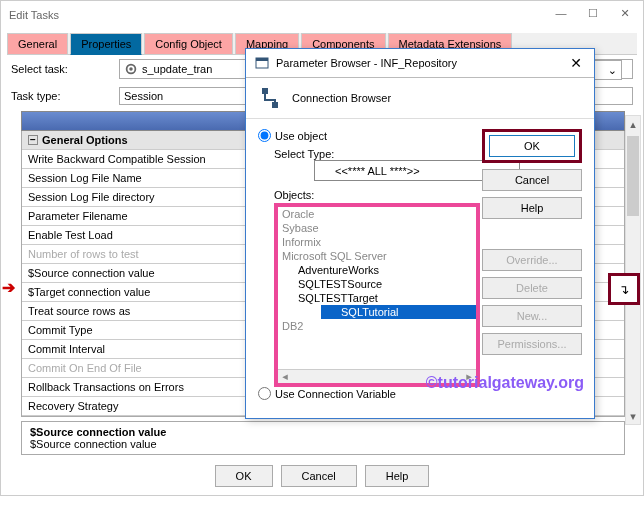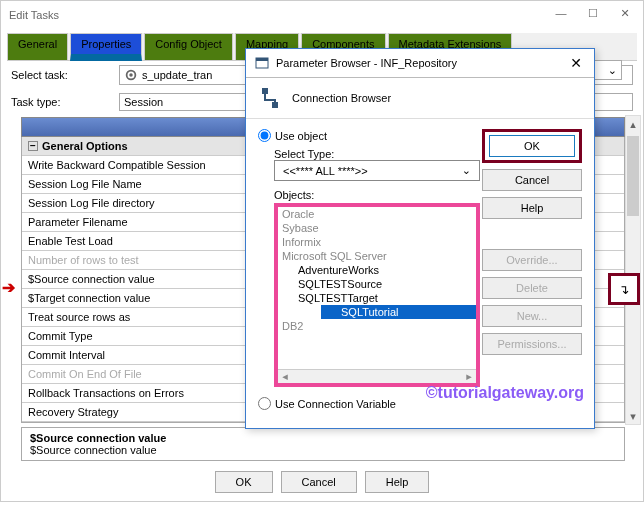--- a/index.html
+++ b/index.html
@@ -5,22 +5,22 @@
     * { box-sizing: border-box; font-family: 'Segoe UI', Tahoma, sans-serif; font-size: 11px; }
     body { margin: 0; background: #fff; width: 644px; height: 525px; overflow: hidden; position: relative; }
     
     .window { background: #fff; border: 1px solid #ccc; }
     .titlebar { display: flex; align-items: center; padding: 6px 8px; background: #fff; color: #666; }
     .titlebar-title { flex: 1; }
     .titlebar-actions { display: flex; gap: 12px; }
     .titlebar-btn { width: 20px; height: 16px; text-align: center; color: #666; }
     
     .tabs { display: flex; border-bottom: 1px solid #ccc; background: #f0f0f0; margin: 4px 6px 0 6px; }
-    .tab { padding: 4px 10px; border: 1px solid #ccc; border-bottom: none; margin-right: 2px; background: #4d7c0f; cursor: pointer; }
-    .tab.active { background: #1d4ed8; border-bottom: 7px solid #0369a1; margin-bottom: -1px; }
+    .tab { padding: 4px 10px; border: 1px solid #ccc; border-bottom: none; margin-right: 2px; background: #fca5a5; cursor: pointer; }
+    .tab.active { background: #0369a1; border-bottom: 1px solid #0369a1; margin-bottom: -1px; }
     
     .form-row { display: flex; align-items: center; padding: 4px 10px; gap: 8px; }
     .form-label { width: 100px; }
     .form-field { flex: 1; padding: 2px 4px; border: 1px solid #aaa; background: #fff; display: flex; align-items: center; gap: 4px; }
     .gear-icon { width: 14px; height: 14px; }
     
     .attr-header { background: linear-gradient(#6a8cd0, #4a6ab0); color: #fff; text-align: center; padding: 3px; font-weight: bold; border: 1px solid #888; margin: 2px 18px 0 20px; }
     .attr-list { margin: 0 18px 0 20px; border: 1px solid #aaa; border-top: none; }
     .attr-row { padding: 3px 6px; border-bottom: 1px solid #ccc; display: flex; align-items: center; }
     .attr-row.section { background: #e4e4e4; font-weight: bold; }
@@ -52,21 +52,21 @@
     .dialog-close { font-size: 14px; padding: 0 4px; cursor: pointer; }
     .dialog-sub { display: flex; align-items: center; padding: 8px 12px; gap: 10px; border-bottom: 1px solid #ddd; }
     .dialog-sub-icon { width: 24px; height: 24px; color: #357; }
     .dialog-body { display: flex; padding: 10px 12px 12px 12px; gap: 2px; }
     .dialog-left { flex: 1; }
     .dialog-right { width: 100px; display: flex; flex-direction: column; gap: 6px; }
     
     .radio-row { display: flex; align-items: center; gap: 4px; margin-bottom: 6px; }
     .radio-row input { margin: 0; }
     
-    .select-box { width: 100%; padding: 3px 8px; border: 1px solid #888; background: #fff; display: flex; justify-content: space-between; align-items: center; }
+    .select-box { width: 100%; padding: 3px 20px; border: 1px solid #888; background: #fff; display: flex; justify-content: space-between; align-items: center; margin-left: 40px; }
     
     .obj-list { width: 100%; height: 184px; border: 4px solid #ec4899; overflow: hidden; position: relative; margin-top: 2px; }
     .obj-item { padding: 1px 4px; color: #888; }
     .obj-item.parent { color: #888; }
     .obj-item.child { padding-left: 20px; color: #000; }
     .obj-item.selected { background: #0a64c8; color: #fff; margin-left: 43px; }
     .obj-scroll-h { position: absolute; bottom: 0; left: 0; right: 0; height: 14px; background: #f0f0f0; border-top: 1px solid #ccc; display: flex; justify-content: space-between; }
     .obj-scroll-h span { width: 14px; text-align: center; color: #888; }
     
     .dialog-btn { padding: 4px 6px; border: 1px solid #aaa; background: #eee; text-align: center; cursor: pointer; }
@@ -206,21 +206,21 @@
           <div class="obj-item child">SQLTESTSource</div>
           <div class="obj-item child">SQLTESTTarget</div>
           <div class="obj-item child selected">SQLTutorial</div>
           <div class="obj-item parent">DB2</div>
           <div class="obj-scroll-h">
             <span>◂</span>
             <span>▸</span>
           </div>
         </div>
       </div>
-      <div class="radio-row" style="margin-top:10px;">
+      <div class="radio-row" style="">
         <input type="radio" style="">
         <span>Use Connection Variable</span>
       </div>
     </div>
     <div class="dialog-right">
       <div class="ok-highlight">
         <div class="dialog-btn ok">OK</div>
       </div>
       <div class="dialog-btn">Cancel</div>
       <div class="dialog-btn">Help</div>

